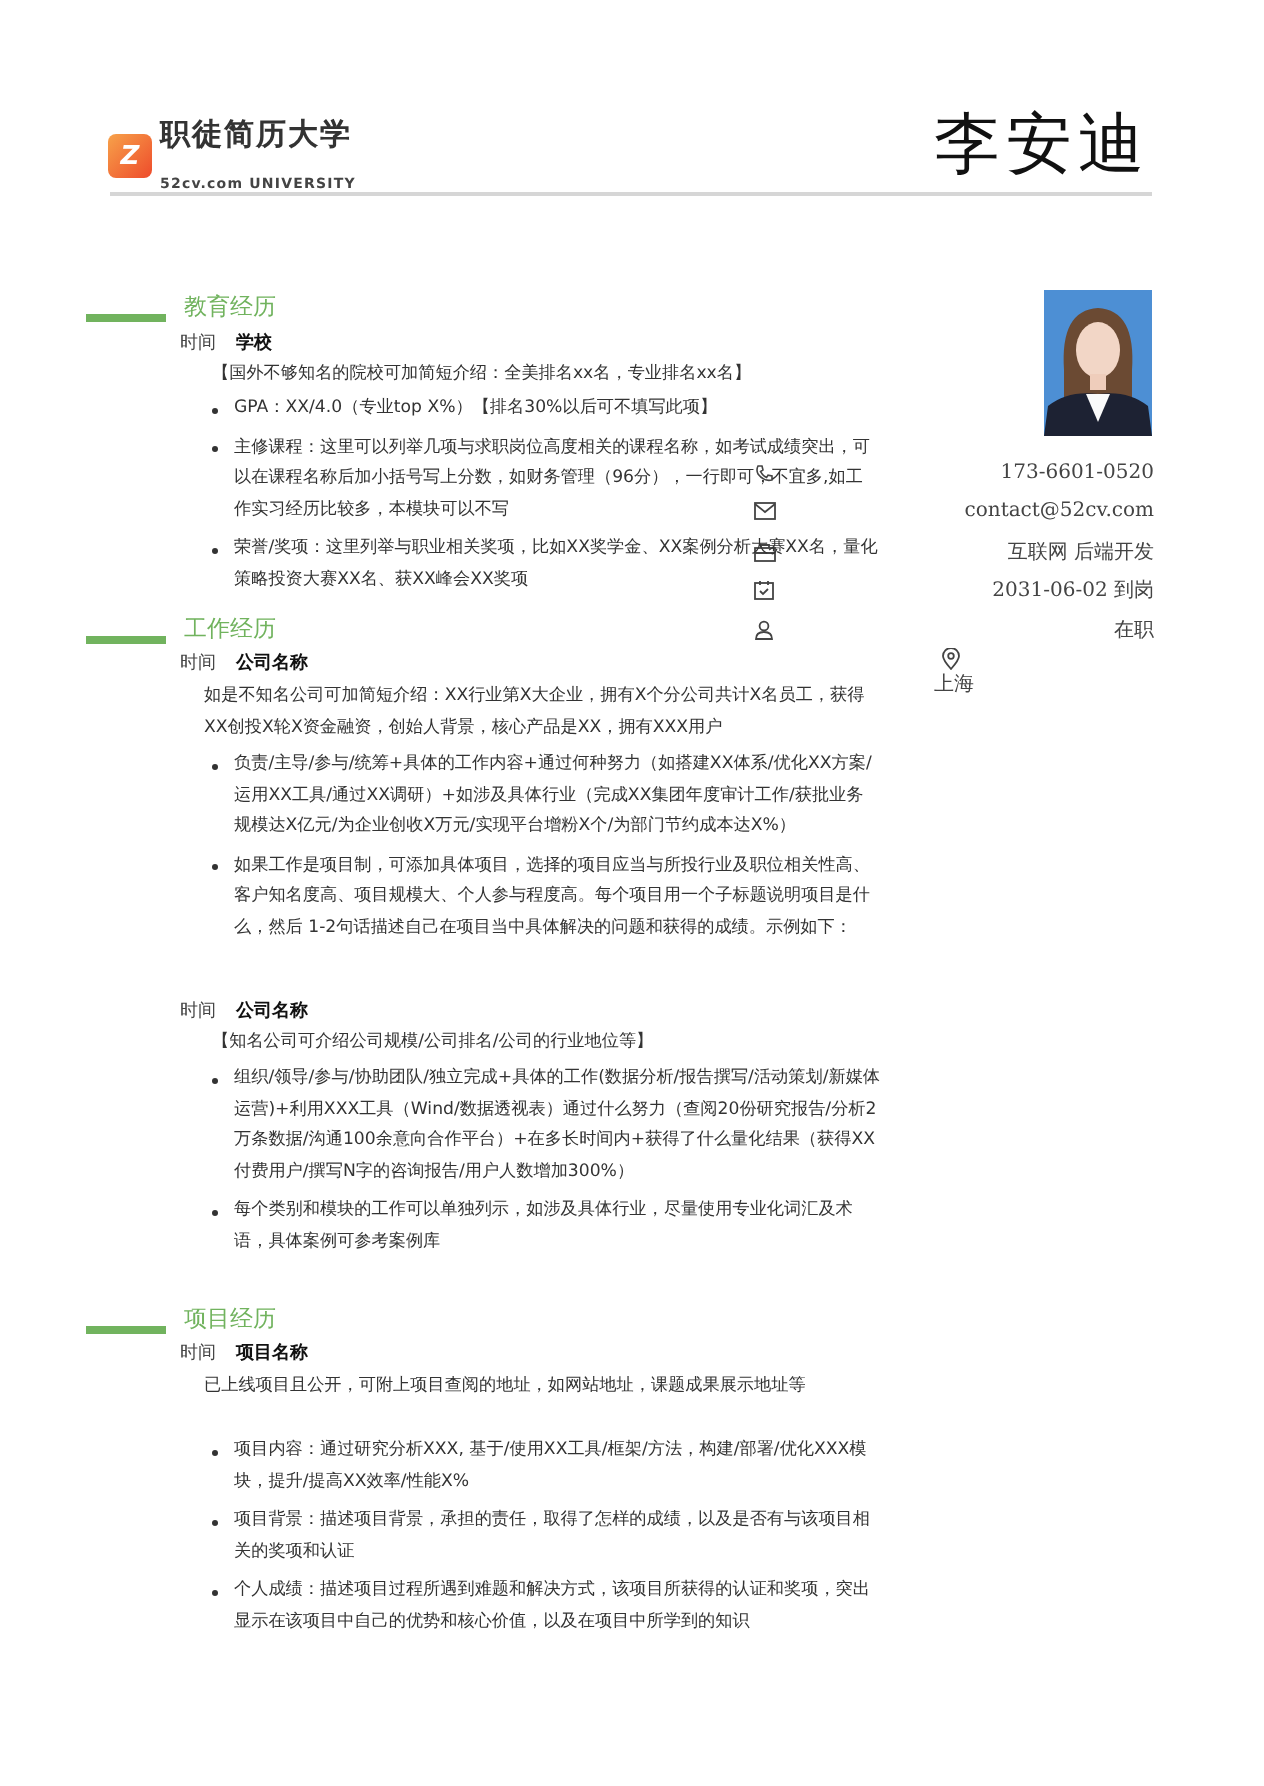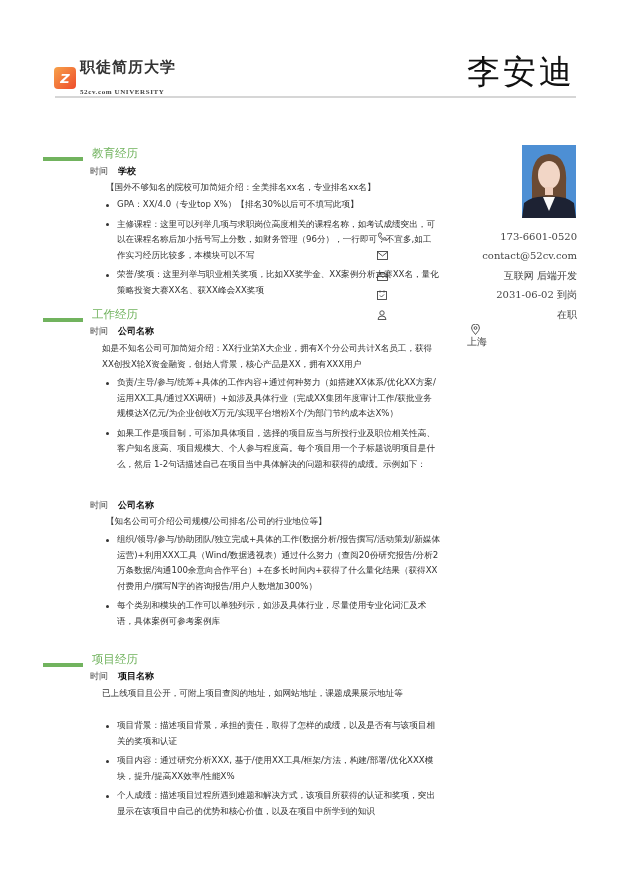--- a/index.html
+++ b/index.html
@@ -1,19 +1,19 @@
 <!DOCTYPE html>
 <html><head>
 <meta charset="utf-8">
 <style>
   html,body{margin:0;padding:0;background:#fff;}
   body{width:632px;height:893px;position:relative;overflow:hidden;font-family:"DejaVu Sans","Liberation Sans",sans-serif;color:#333;}
   .logo{position:absolute;left:54px;top:60px;display:flex;align-items:center;}
   .logo-mark{width:22px;height:22px;border-radius:4px;background:linear-gradient(135deg,#f7a24a,#ee4b2b);display:flex;align-items:center;justify-content:center;color:#fff;font-weight:bold;font-size:13px;font-style:italic;margin-right:4px;}
-  .logo-text{display:flex;flex-direction:column;line-height:1;font-family:Liberation Serif, serif;}
+  .logo-text{display:flex;flex-direction:column;line-height:1;}
   .logo-cn{font-size:15px;font-weight:bold;color:#333;letter-spacing:1px;}
   .logo-en{font-size:7px;color:#444;letter-spacing:0.6px;margin-top:14px;font-weight:bold;}
   .name{position:absolute;right:57px;top:50px;font-size:33px;color:#111;letter-spacing:3px;}
   .header-rule{position:absolute;left:55px;top:96px;width:521px;height:2px;background:#d6d6d6;}
   .section-head{position:absolute;left:43px;display:flex;align-items:flex-end;}
   .section-bar{width:40px;height:4px;background:#71b35e;margin-right:9px;}
   .section-title{font-size:11.5px;color:#71b35e;}
   .entry-head{position:absolute;left:75px;display:flex;font-size:9px;padding-left:15px;}
   .entry-time{color:#444;width:28px;}
   .entry-org{font-weight:bold;color:#111;}
@@ -133,16 +133,16 @@
 <div class="section-head" style="top:652px;">
   <div class="section-bar"></div>
   <div class="section-title">项目经历</div>
 </div>
 <div class="entry-head" style="top:670px;">
   <span class="entry-time">时间</span>
   <span class="entry-org">项目名称</span>
 </div>
 <div class="para" style="top:686px;">已上线项目且公开，可附上项目查阅的地址，如网站地址，课题成果展示地址等</div>
 <ul class="blist" style="top:718px;">
+  <li>项目内容：通过研究分析XXX, 基于/使用XX工具/框架/方法，构建/部署/优化XXX模块，提升/提高XX效率/性能X%</li>
   <li>项目背景：描述项目背景，承担的责任，取得了怎样的成绩，以及是否有与该项目相关的奖项和认证</li>
-  <li>项目内容：通过研究分析XXX, 基于/使用XX工具/框架/方法，构建/部署/优化XXX模块，提升/提高XX效率/性能X%</li>
   <li>个人成绩：描述项目过程所遇到难题和解决方式，该项目所获得的认证和奖项，突出显示在该项目中自己的优势和核心价值，以及在项目中所学到的知识</li>
 </ul>
 
 </body></html>

